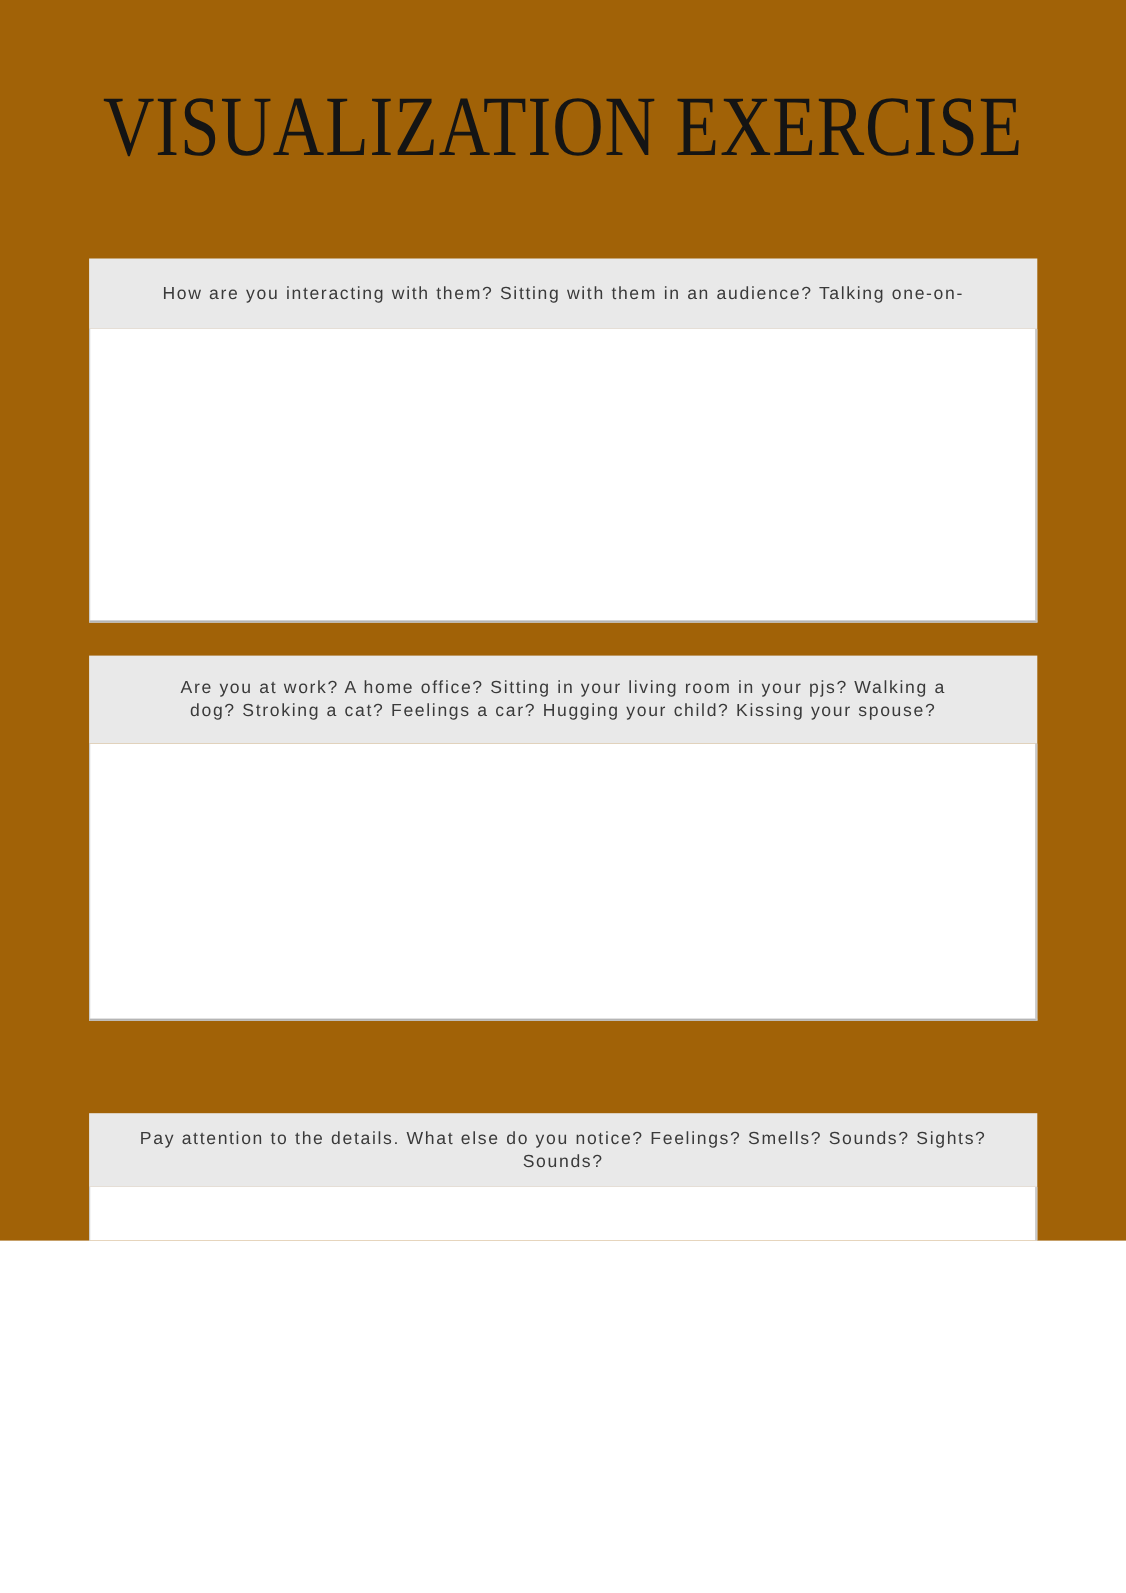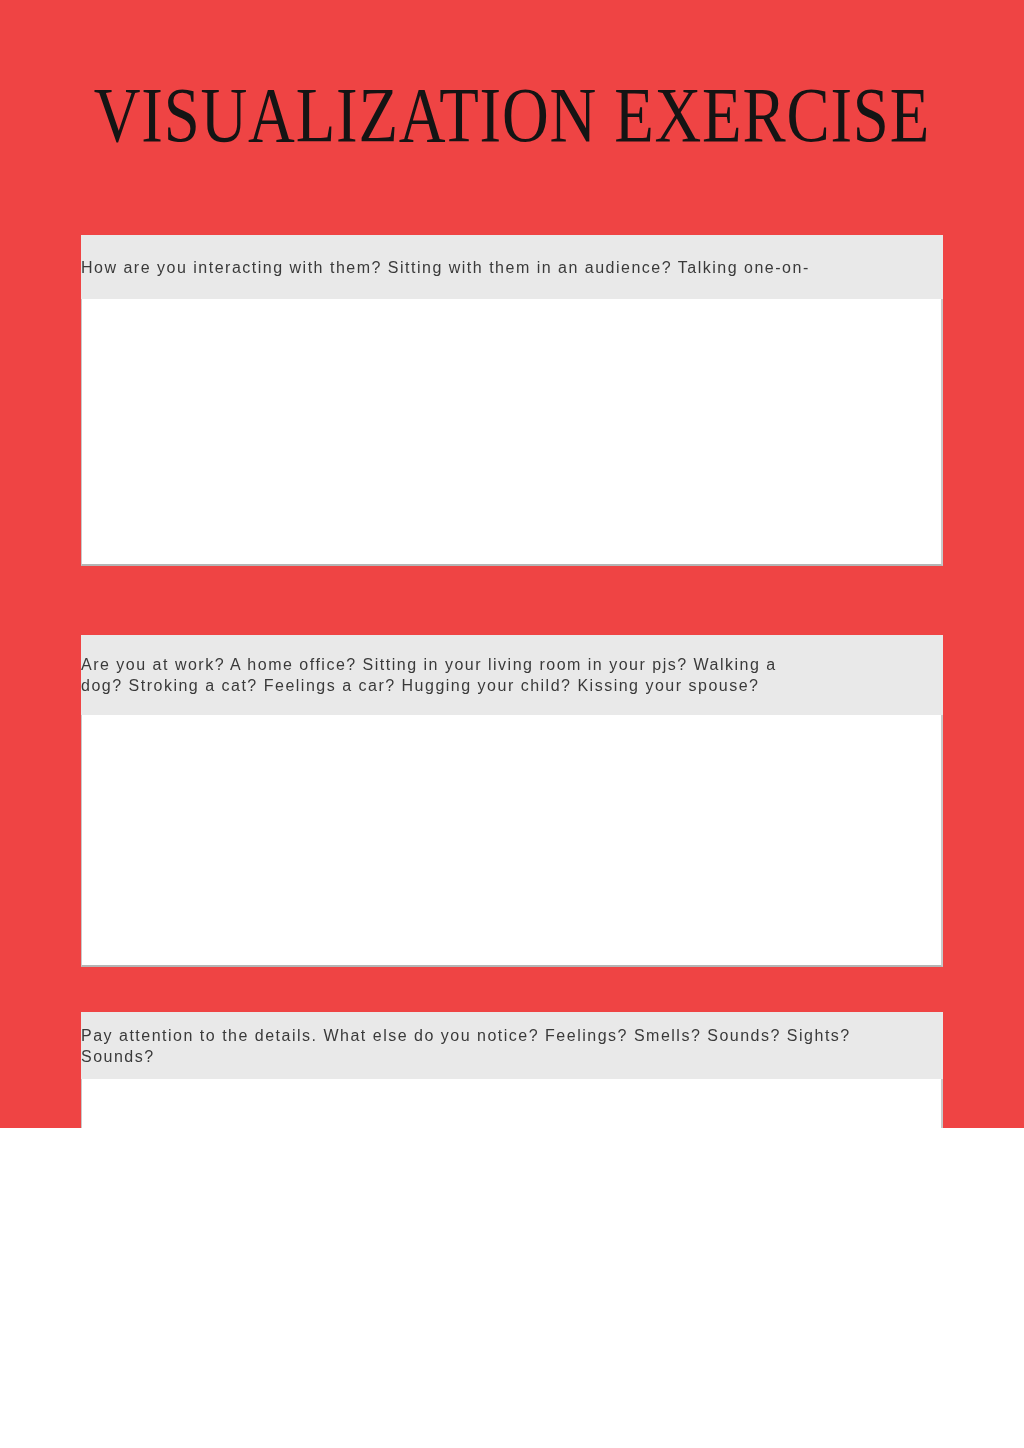--- a/index.html
+++ b/index.html
@@ -1,21 +1,21 @@
 <!DOCTYPE html>
 <html><head>
 <meta charset="utf-8">
 <style>
   * { margin: 0; padding: 0; box-sizing: border-box; }
   html, body { background: #ffffff; }
   .page {
     position: relative;
     width: 1024px;
     height: 1128px;
-    background: #ef4444;
+    background: #a16207;
     overflow: hidden;
     font-family: "Liberation Sans", sans-serif;
     text-decoration: underline;
   }
   .page-title {
     position: absolute;
     top: 76px;
     left: 0;
     width: 1024px;
     text-align: center;
@@ -36,40 +36,40 @@
     position: absolute;
     left: 81px;
     width: 862px;
   }
   .sec-header {
     width: 862px;
     background: #e9e9e9;
     display: flex;
     flex-direction: column;
     justify-content: center;
-    align-items: flex-start;
+    align-items: center;
     text-align: center;
     color: #3a3a3a;
     font-size: 16px;
     letter-spacing: 1.5px;
     line-height: 21px;
   }
   .sec-header .line { white-space: nowrap; }
   .sec-box {
     width: 862px;
     background: #ffffff;
     border: 1px solid #c9c9c9;
     border-top: none;
     border-right-width: 2px;
     border-bottom: 2px solid #b5b5b5;
   }
   .sec1 { top: 235px; }
   .sec1 .sec-header { height: 64px; }
   .sec1 .sec-box   { height: 267px; }
-  .sec2 { top: 596px; margin-top: 39px; }
+  .sec2 { top: 596px; }
   .sec2 .sec-header { height: 80px; }
   .sec2 .sec-box   { height: 252px; }
   .sec3 { top: 1012px; }
   .sec3 .sec-header { height: 67px; }
   .sec3 .sec-box   { height: 296px; }
   .bottom-accent-bar {
     position: absolute;
     left: 83px;
     top: 1441px;
     width: 860px;

